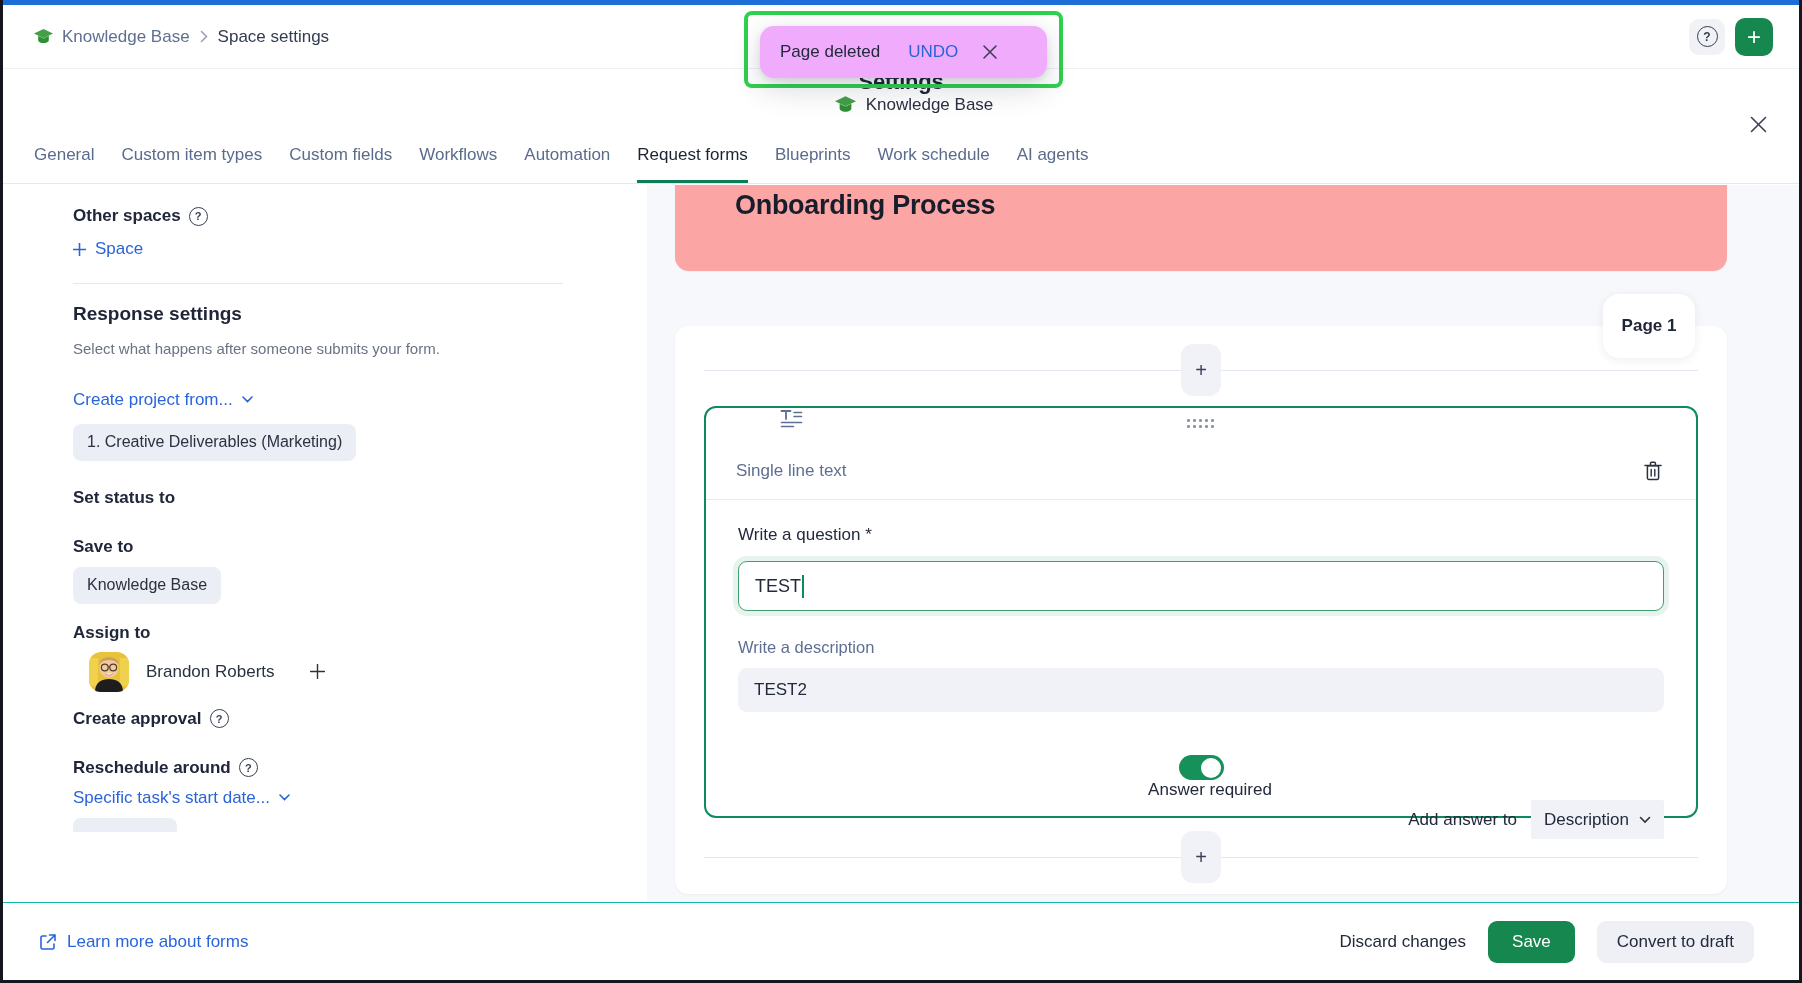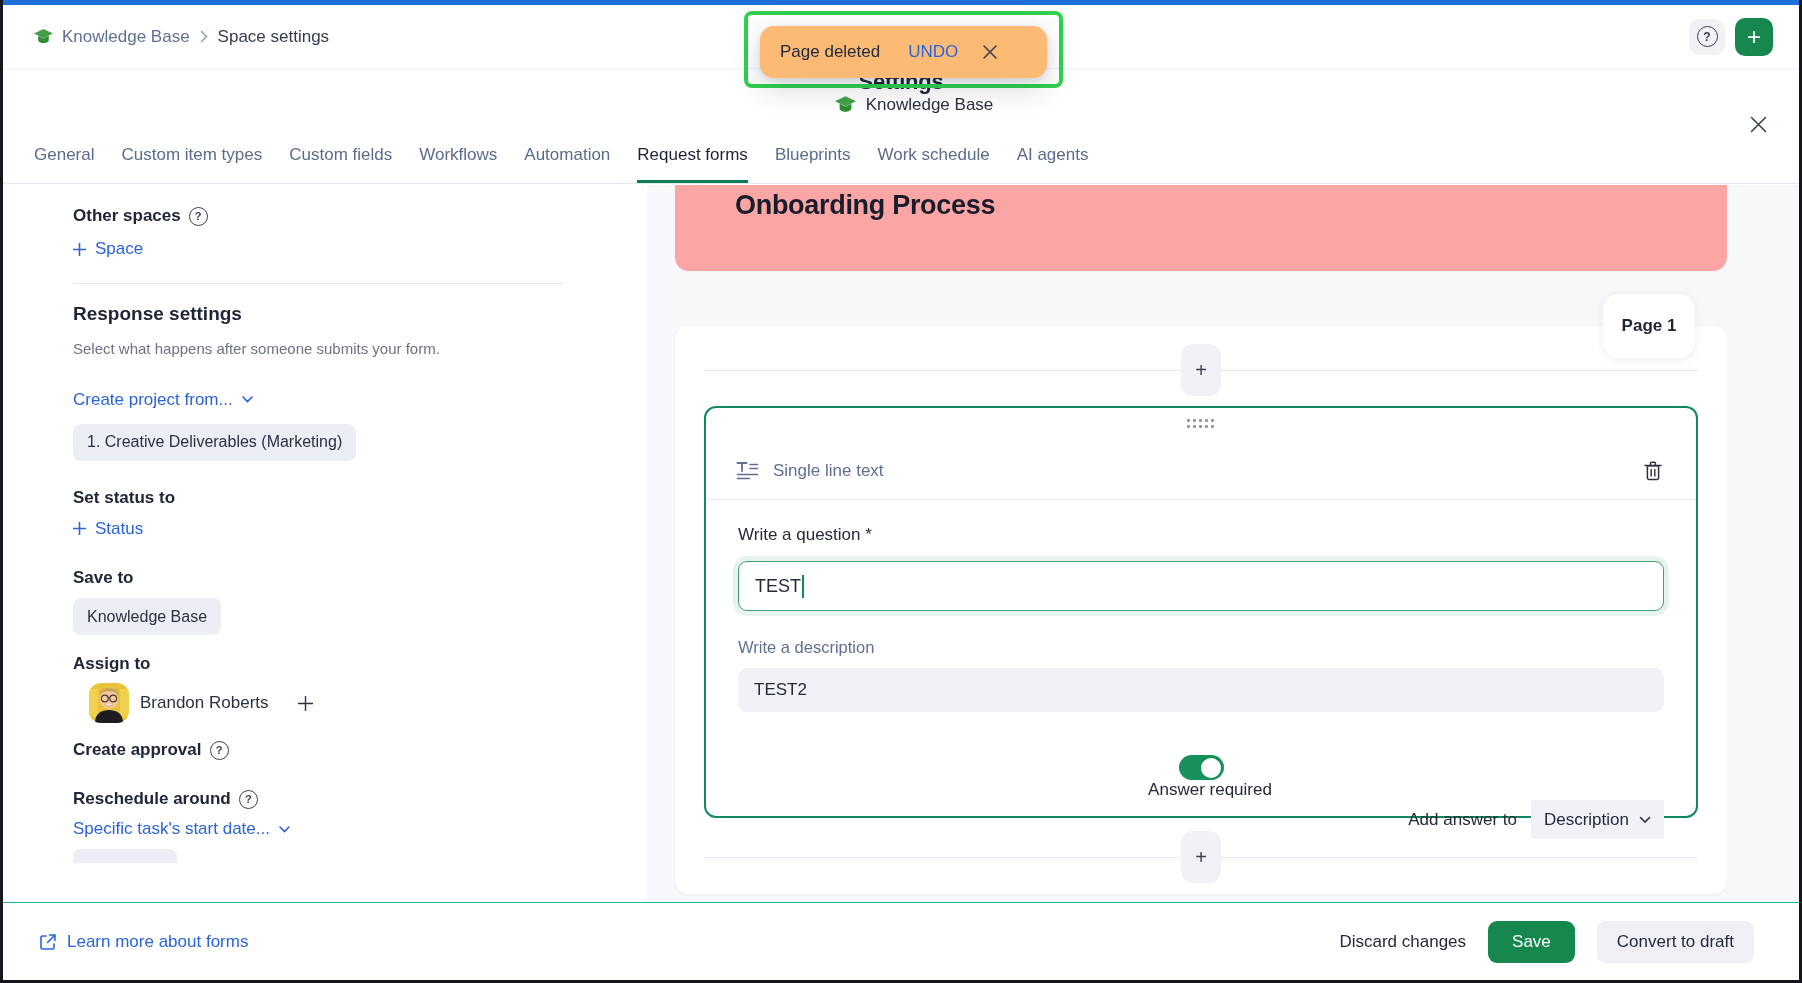--- a/index.html
+++ b/index.html
@@ -23,21 +23,21 @@
   .appbar-actions { margin-left:auto; display:flex; align-items:center; gap:10px; }
   .help-btn { width:36px; height:36px; border-radius:10px; background:#f1f2f6; display:flex; align-items:center; justify-content:center; cursor:pointer; }
   .help-circle { width:21px; height:21px; border-radius:50%; border:1.6px solid #343c4e; color:#343c4e;
                  font-size:12px; font-weight:700; display:flex; align-items:center; justify-content:center; }
   .add-btn { width:38px; height:38px; border-radius:10px; background:#15874f; color:#fff; font-size:24px; font-weight:400;
              display:flex; align-items:center; justify-content:center; line-height:1; cursor:pointer; }
 
   
   .annotation-box { position:absolute; left:741px; top:11px; width:319px; height:77px;
                     border:4px solid #2fd04e; border-radius:8px; z-index:70; pointer-events:none; }
-  .toast { position:absolute; left:12px; top:11px; right:12px; height:52px; background:#fdba74; border-radius:14px;
+  .toast { position:absolute; left:12px; top:11px; right:12px; height:52px; background:#f0abfc; border-radius:14px;
            box-shadow:0 10px 30px rgba(25,35,60,.18), 0 2px 6px rgba(25,35,60,.10);
            display:flex; align-items:center; padding:0 20px; pointer-events:auto; }
   .toast-msg { font-size:17px; color:#232a3b; }
   .toast-undo { font-size:17px; color:#2a64d9; margin-left:28px; cursor:pointer; }
   .toast-close { margin-left:24px; display:flex; cursor:pointer; }
 
   
   .settings-row { position:absolute; top:69px; left:0; right:0; height:65px; display:flex; align-items:center; padding:0 31px;flex-direction:column; }
   .settings-title { font-size:22px; font-weight:700; color:#1f2536; letter-spacing:-0.2px; }
   .settings-space { display:flex; align-items:center; gap:10px; margin-left:26px; font-size:17px; color:#2a3140; }
@@ -54,21 +54,21 @@
   .sidebar { position:absolute; left:0; top:0; bottom:0; width:644px; background:#fff; padding:21px 0 0 70px; overflow:hidden; }
   .sb-label { font-size:17px; font-weight:700; color:#20273a; display:flex; align-items:center; gap:8px; }
   .q-badge { width:19px; height:19px; border-radius:50%; border:1.5px solid #3a4154; color:#3a4154; font-size:11px;
              font-weight:600; display:flex; align-items:center; justify-content:center; cursor:pointer; }
   .blue-link { display:inline-flex; align-items:center; gap:9px; color:#2a64d9; font-size:17px; cursor:pointer; }
   .sb-divider { width:490px; height:1px; background:#e6e8f0; margin-top:23px; }
   .sb-h2 { font-size:19px; font-weight:700; color:#1f2536; margin-top:19px; }
   .sb-sub { font-size:15px; color:#6a7284; margin-top:15px; max-width:460px; }
   .chip { display:inline-flex; align-items:center; height:37px; padding:0 14px; background:#eceef6; border-radius:8px;
           font-size:16px; color:#2a3140; cursor:default; }
-  .assignee { display:flex; align-items:center; gap:11px; margin-top:9px;padding-left:16px; }
+  .assignee { display:flex; align-items:center; gap:17px; margin-top:9px;padding-left:16px; }
   .avatar { width:40px; height:40px; border-radius:12px; overflow:hidden; flex:0 0 auto; }
   .assignee-name { font-size:17px; color:#2a3140; }
   .assignee-add { margin-left:18px; display:flex; cursor:pointer; }
   .partial-chip { width:104px; height:14px; background:#eceef6; border-radius:8px 8px 0 0; margin-top:10px; }
 
   .main { position:absolute; left:644px; right:0; top:0; bottom:0; background:#f7f8fb; }
   .title-card { position:absolute; left:28px; width:1052px; top:0; height:86px; background:#fca5a5;
                 border-radius:0 0 14px 14px; box-shadow:0 1px 2px rgba(25,35,60,.04); }
   .form-title { position:absolute; left:60px; top:5px; font-size:27px; font-weight:700; color:#181d2c; letter-spacing:-0.3px; }
   .page-badge { position:absolute; left:956px; top:109px; width:92px; height:64px; background:#fff; border-radius:16px;
@@ -82,21 +82,21 @@
   .add-divider-btn { position:absolute; left:50%; transform:translateX(-50%); top:-26px; width:40px; height:52px;
                      background:#f1f2f8; border-radius:12px; display:flex; align-items:center; justify-content:center;
                      font-size:20px; color:#3a4154; cursor:pointer; }
 
   .question-block { position:absolute; left:29px; top:80px; width:994px; height:412px; background:#fff;
                     border:2px solid #0e8a5e; border-radius:12px; }
   .drag-handle { position:absolute; top:11px; left:50%; transform:translateX(-50%); display:grid;
                  grid-template-columns:repeat(5, 4px); grid-auto-rows:4px; gap:2px; cursor:grab; }
   .drag-handle i { width:2.5px; height:2.5px; border-radius:50%; background:#8a93a6; }
   .qb-header { height:92px; display:flex; align-items:flex-end; padding:0 34px 18px 30px; border-bottom:1px solid #e9eaf1; }
-  .qb-type { display:flex; align-items:center; gap:14px; font-size:17px; color:#5f6f92; }
+  .qb-type { display:flex; align-items:center; gap:32px; font-size:17px; color:#5f6f92;flex-direction:column; }
   .qb-trash { margin-left:auto; display:flex; cursor:pointer; }
   .qb-body { padding:0 32px; }
   .q-label { font-size:17px; color:#232a3b; margin-top:25px; }
   .q-input { margin-top:16px; height:50px; border:1.5px solid #3f9f72; border-radius:9px; background:#fff;
              box-shadow:0 0 0 5px rgba(23,145,90,.10); display:flex; align-items:center; padding:0 16px;
              font-size:18px; color:#232a3b; cursor:text; }
   .caret { display:inline-block; width:2px; height:23px; background:#0f8a5e; margin-left:1px; }
   .d-label { font-size:16.5px; color:#5f6f92; margin-top:27px; }
   .d-input { margin-top:11px; height:44px; background:#f0f2f8; border-radius:9px; display:flex; align-items:center;
              padding:0 16px; font-size:17px; color:#232a3b; cursor:text; }
@@ -222,28 +222,20 @@
           <svg width="11" height="7" viewBox="0 0 11 7">
               <polyline points="1,1 5.5,5.5 10,1" fill="none" stroke="#2a64d9" stroke-width="1.6" stroke-linecap="round"></polyline>
             </svg>
         </span>
       </div>
       <div style="margin-top:14px;">
         <span class="chip">1. Creative Deliverables (Marketing)</span>
       </div>
 
       <div class="sb-label" style="margin-top:27px;">Set status to</div>
-      <div style="margin-top:11px;">
-        <span class="blue-link">
-          <svg width="13" height="13" viewBox="0 0 13 13">
-              <path d="M6.5 0.5 V12.5 M0.5 6.5 H12.5" stroke="#2a64d9" stroke-width="1.6" stroke-linecap="round"></path>
-            </svg>
-          <span>Status</span>
-        </span>
-      </div>
 
       <div class="sb-label" style="margin-top:29px;">Save to</div>
       <div style="margin-top:10px;">
         <span class="chip">Knowledge Base</span>
       </div>
 
       <div class="sb-label" style="margin-top:19px;">Assign to</div>
       <div class="assignee">
         <span class="avatar">
           <svg width="40" height="40" viewBox="0 0 40 40">

